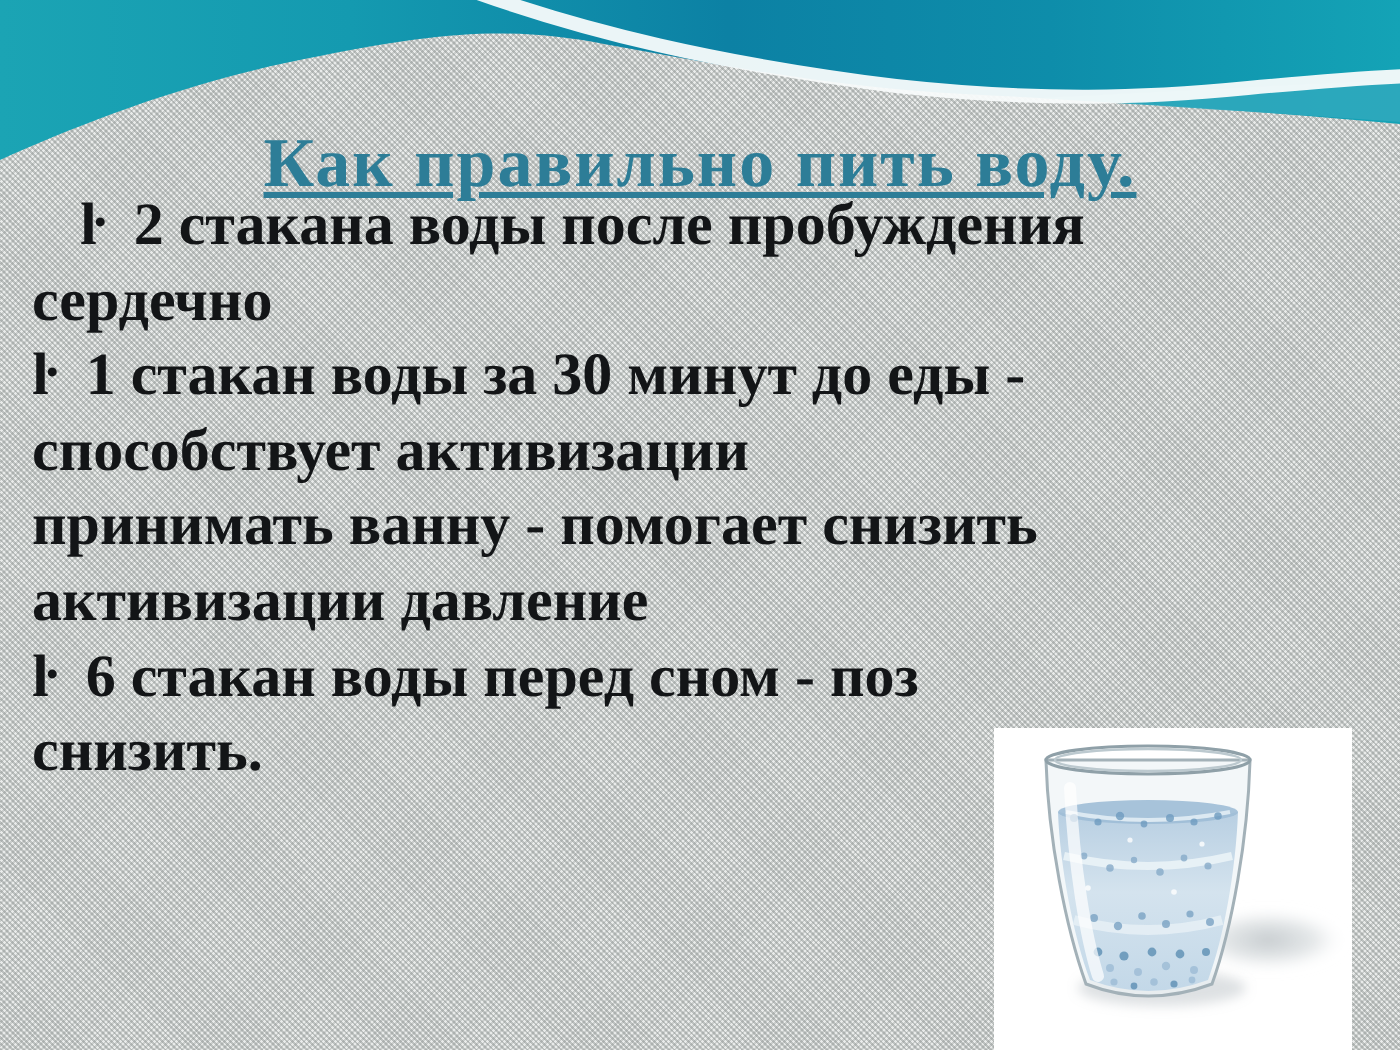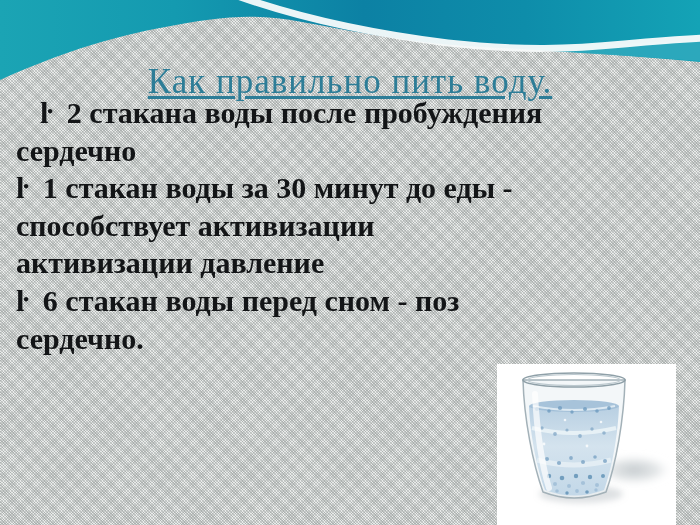--- a/index.html
+++ b/index.html
@@ -13,21 +13,21 @@
       repeating-linear-gradient(-45deg, rgba(130,137,135,.30) 0 1px, transparent 1px 2px);
     font-family:"Liberation Serif", serif;
   }
   .banner{
     position:absolute;left:0;top:0;width:700px;height:95px;
     display:block;
   }
   .title{
     position:absolute;left:0;right:0;top:62px;margin:0;
     text-align:center;
-    font-weight:normal;font-size:35px;letter-spacing:1px;
+    font-weight:bold;font-size:35px;letter-spacing:1px;
     color:#2d7d97;
     text-decoration:underline;
     text-underline-offset:3px;
     z-index:2;
   }
   .body-text{
     position:absolute;left:16px;top:94px;right:0;
     font-weight:bold;font-size:30px;line-height:37.6px;
     color:#131517;
     z-index:3;
@@ -61,23 +61,24 @@
     <path d="M232,-6 C292,16 360,32 448,43 C522,51 572,49 624,44 C656,41 682,39 704,38" fill="none" stroke="#f8fbfb" stroke-width="7" stroke-linecap="round" opacity="0.95"></path>
   </svg>
 
   <h1 class="title">Как правильно пить воду.</h1>
 
   <div class="body-text">
     <div class="line">ŀ  2 стакана воды после пробуждения</div>
     <div class="line">сердечно</div>
     <div class="line">ŀ  1 стакан воды за 30 минут до еды -</div>
     <div class="line">способствует активизации</div>
+    <div class="line">принимать ванну - помогает снизить</div>
     <div class="line">активизации давление</div>
     <div class="line">ŀ  6 стакан воды перед сном - поз</div>
-    <div class="line">сердечно.</div>
+    <div class="line">снизить.</div>
   </div>
 
   <div class="photo">
     <svg viewBox="0 0 179 161">
       <defs>
         <radialGradient id="shadowGrad" cx="0.5" cy="0.5" r="0.5">
           <stop offset="0" stop-color="rgba(150,160,165,0.55)"></stop>
           <stop offset="0.6" stop-color="rgba(170,180,185,0.30)"></stop>
           <stop offset="1" stop-color="rgba(255,255,255,0)"></stop>
         </radialGradient>

